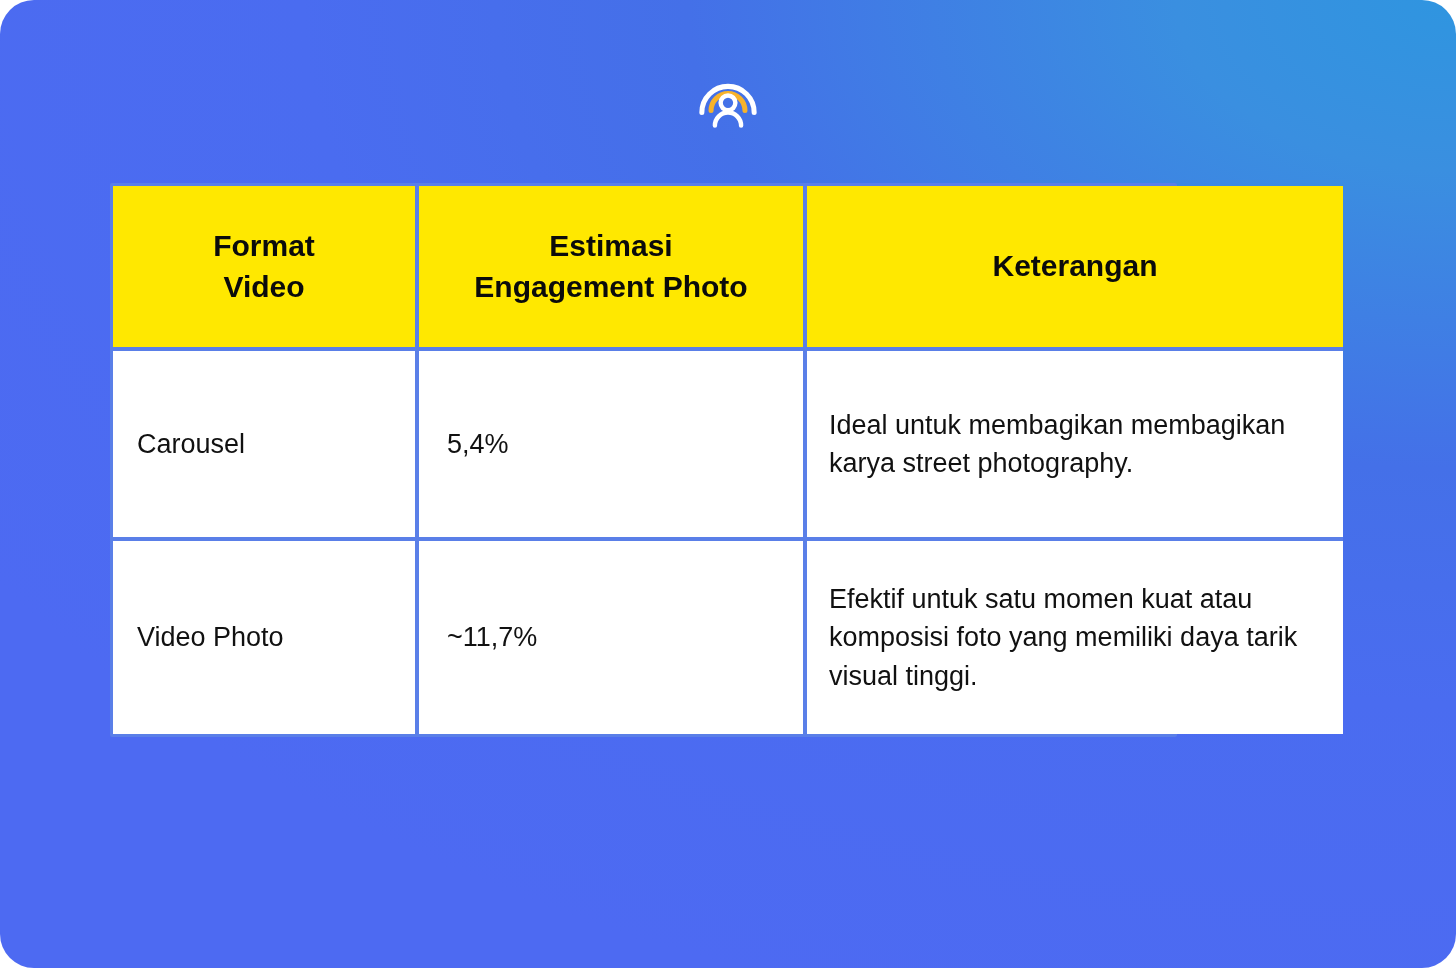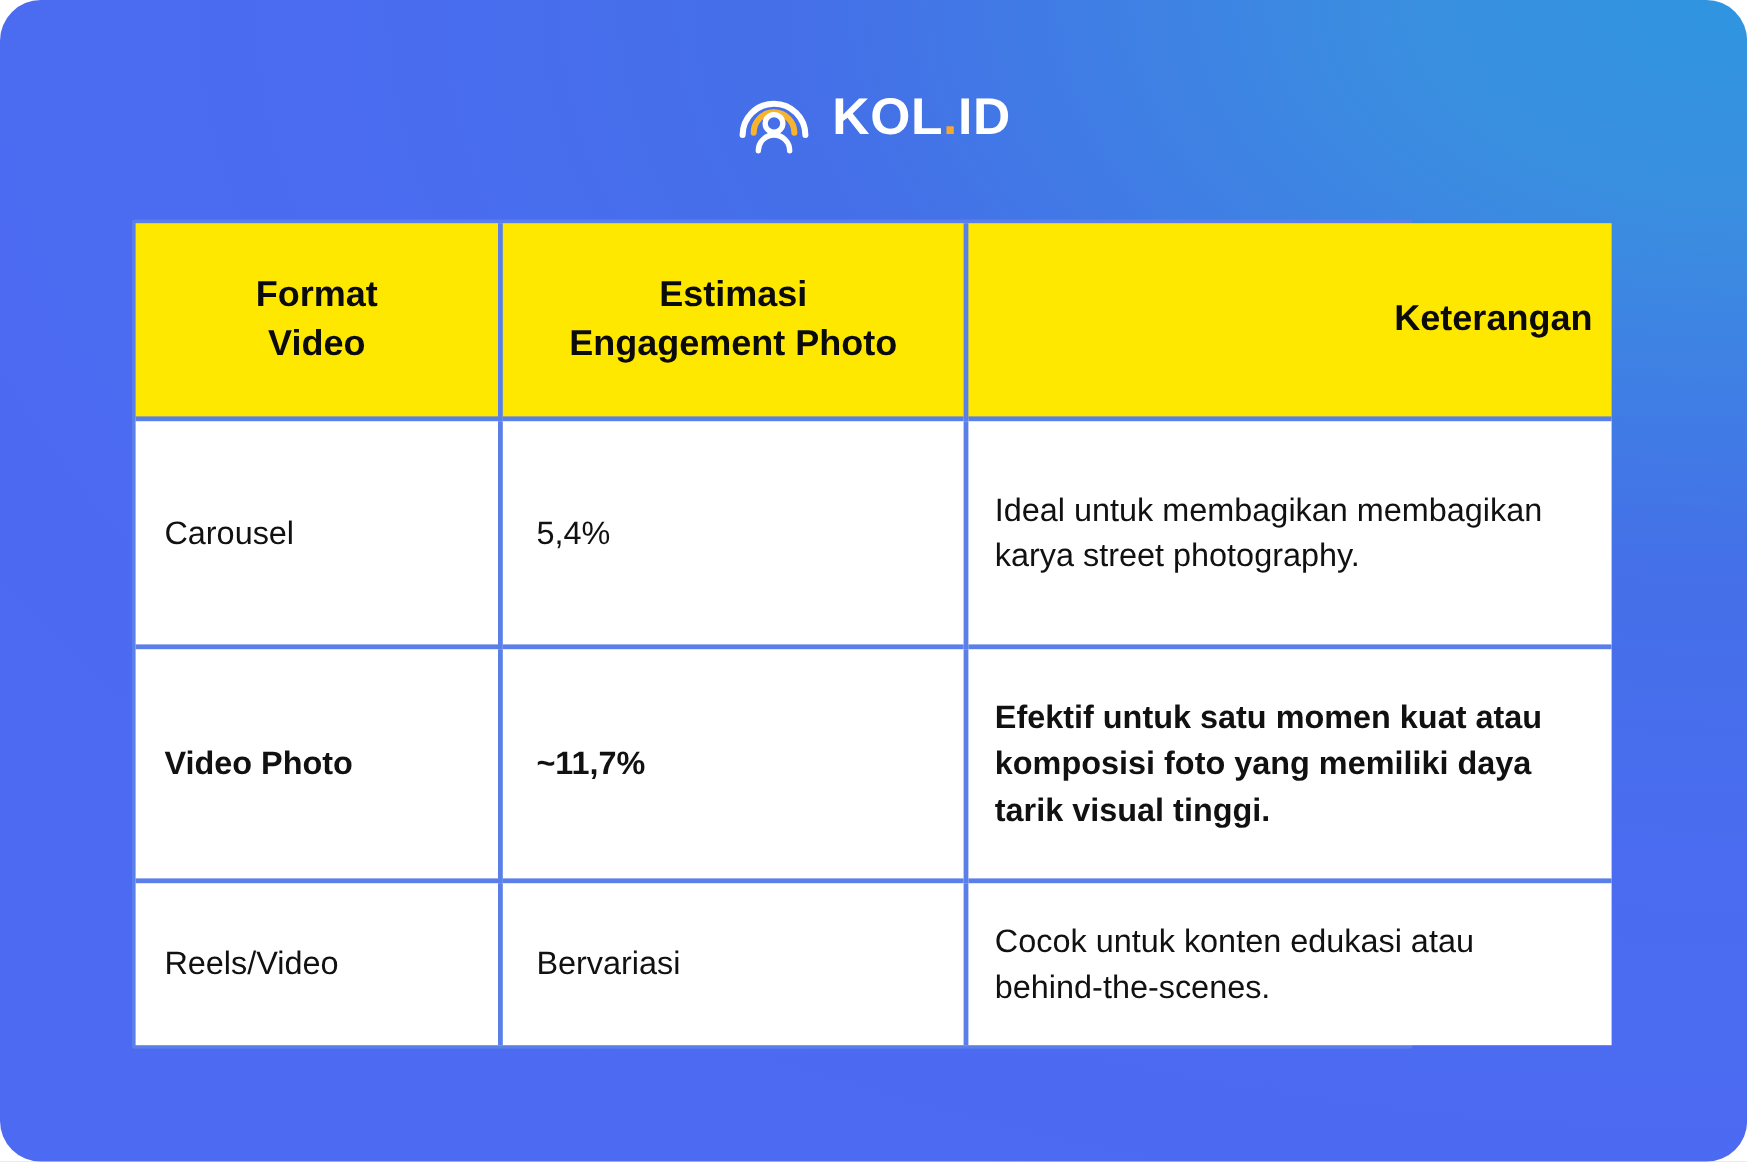--- a/index.html
+++ b/index.html
@@ -58,58 +58,53 @@
     color:#0b0b0b;
     font-size:30px;
     font-weight:bold;
     line-height:1.35;
     text-align:center;
     vertical-align:middle;
     height:163px;
     padding:8px 16px;
     border-right:4px solid #5a7fe8;
   }
-  thead th:last-child { border-right:none;text-align:right; }
+  thead th:last-child { border-right:none; }
   tbody td {
     background:#ffffff;
     color:#111111;
     font-size:27px;
     line-height:1.42;
     text-align:left;
     vertical-align:middle;
     padding:20px 24px;
     border-top:4px solid #5a7fe8;
     border-right:4px solid #5a7fe8;
   }
   tbody td:last-child { border-right:none; }
   tbody tr.r1 td { height:190px; }
-  tbody tr.r2 td { height:195px;font-weight:bold; }
+  tbody tr.r2 td { height:195px; }
   tbody tr.r3 td { height:137px; }
   td.col-format { }
   td.col-rate   { padding-left:28px; }
   td.col-note   { padding-left:22px; padding-right:26px; }
 </style>
 </head>
 <body>
 
 <div id="panel">
 
   <div id="brand">
     <span>
       <svg id="logo-mark" viewBox="0 0 64 64" aria-hidden="true">
         <path d="M5 47 A27 27 0 0 1 59 47" fill="none" stroke="#ffffff" stroke-width="5.2" stroke-linecap="round"></path>
         <path d="M14.5 45 A17.5 17.5 0 0 1 49.5 45" fill="none" stroke="#f7b32b" stroke-width="5.2" stroke-linecap="round"></path>
         <circle cx="32" cy="37" r="7.6" fill="none" stroke="#ffffff" stroke-width="4.6"></circle>
         <path d="M18.5 60.5 a13.5 13.5 0 0 1 27 0" fill="none" stroke="#ffffff" stroke-width="4.6" stroke-linecap="round"></path>
       </svg>
-    </span>
-    <span id="wordmark">
-      <span>KOL</span>
-        <span class="dot">.</span>
-        <span>ID</span>
     </span>
   </div>
 
   <div id="table-wrap">
     <table>
       <colgroup>
         <col class="c1">
           <col class="c2">
           <col class="c3">
       </colgroup>
@@ -130,22 +125,17 @@
         <tr class="r1">
           <td class="col-format">Carousel</td>
           <td class="col-rate">5,4%</td>
           <td class="col-note">Ideal untuk membagikan membagikan karya street photography.</td>
         </tr>
         <tr class="r2">
           <td class="col-format">Video Photo</td>
           <td class="col-rate">~11,7%</td>
           <td class="col-note">Efektif untuk satu momen kuat atau komposisi foto yang memiliki daya tarik visual tinggi.</td>
         </tr>
-        <tr class="r3">
-          <td class="col-format">Reels/Video</td>
-          <td class="col-rate">Bervariasi</td>
-          <td class="col-note">Cocok untuk konten edukasi atau behind-the-scenes.</td>
-        </tr>
       </tbody>
     </table>
   </div>
 
 </div>
 
 </body></html>

